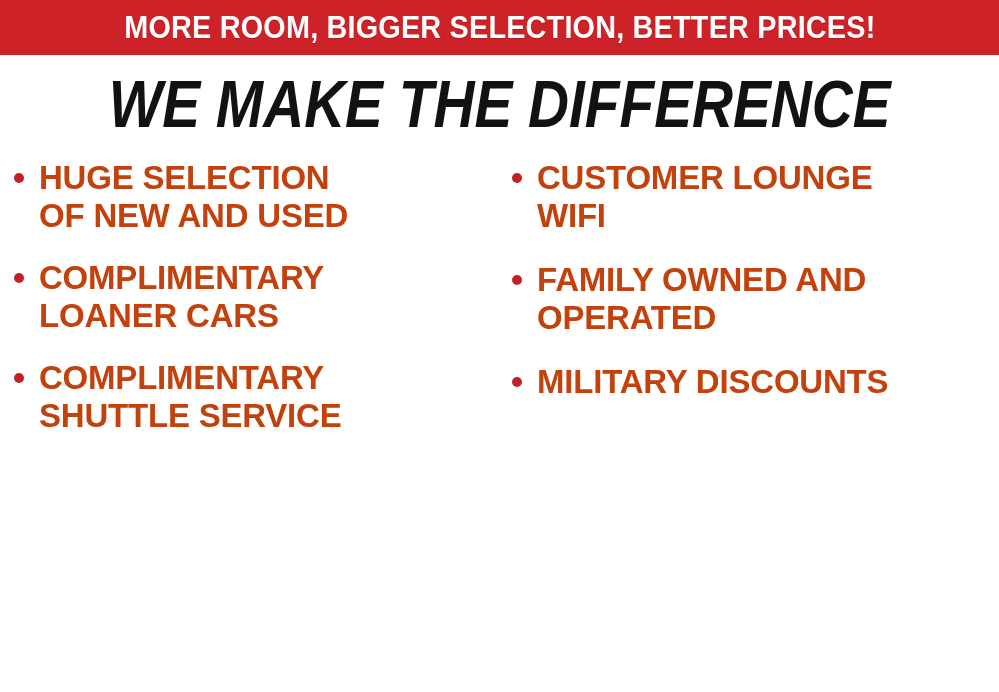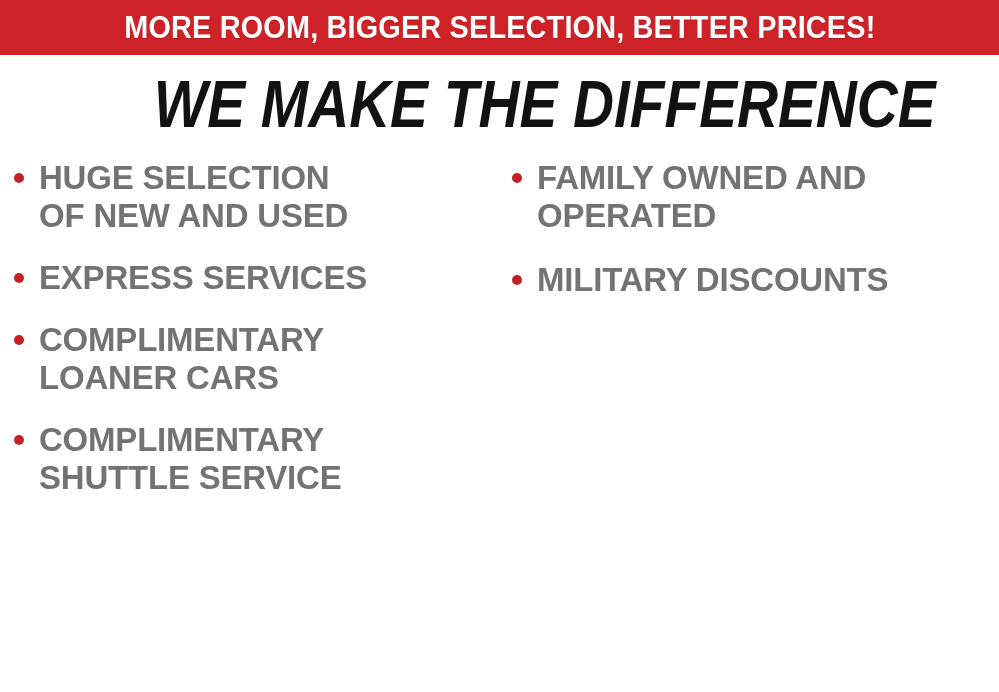--- a/index.html
+++ b/index.html
@@ -50,21 +50,21 @@
 
   
   .headline-wrap {
     position: absolute;
     left: 0;
     top: 66px;
     width: 999px;
     height: 76px;
     display: flex;
     align-items: center;
-    justify-content: flex-end;
+    justify-content: center;
   }
   .headline {
     color: #121212;
     font-family: "Liberation Sans Narrow", "Liberation Sans", "DejaVu Sans Condensed", sans-serif;
     font-weight: bold;
     font-style: italic;
     font-size: 66px;
     line-height: 1;
     letter-spacing: 0px;
     white-space: nowrap;
@@ -83,21 +83,21 @@
   .col {
     position: absolute;
     top: 0;
   }
   .col-left  { left: 14px;  width: 480px; }
   .col-right { left: 512px; width: 487px; }
 
   .bullet-item {
     display: flex;
     align-items: flex-start;
-    color: #737373;
+    color: #c2410c;
     font-family: "Liberation Sans", "DejaVu Sans", sans-serif;
     font-weight: bold;
     font-size: 34px;
     line-height: 38px;
     letter-spacing: -0.2px;
     white-space: pre-line;
   }
   .col-left  .bullet-item { margin-bottom: 24px; }
   .col-right .bullet-item { margin-bottom: 26px; }
 
@@ -132,44 +132,45 @@
   <div class="columns">
 
     <div class="col col-left">
 
       <div class="bullet-item">
         <span class="bullet-dot"></span>
         <span class="bullet-label">HUGE SELECTION
 OF NEW AND USED</span>
       </div>
 
-      <div class="bullet-item">
-        <span class="bullet-dot"></span>
-        <span class="bullet-label">EXPRESS SERVICES</span>
-      </div>
 
 
       <div class="bullet-item">
         <span class="bullet-dot"></span>
         <span class="bullet-label">COMPLIMENTARY
 LOANER CARS</span>
       </div>
 
       <div class="bullet-item">
         <span class="bullet-dot"></span>
         <span class="bullet-label">COMPLIMENTARY
 SHUTTLE SERVICE</span>
       </div>
 
     </div>
 
     <div class="col col-right">
 
 
 
+      <div class="bullet-item">
+        <span class="bullet-dot"></span>
+        <span class="bullet-label">CUSTOMER LOUNGE
+WIFI</span>
+      </div>
 
       <div class="bullet-item">
         <span class="bullet-dot"></span>
         <span class="bullet-label">FAMILY OWNED AND
 OPERATED</span>
       </div>
 
       <div class="bullet-item">
         <span class="bullet-dot"></span>
         <span class="bullet-label">MILITARY DISCOUNTS</span>

